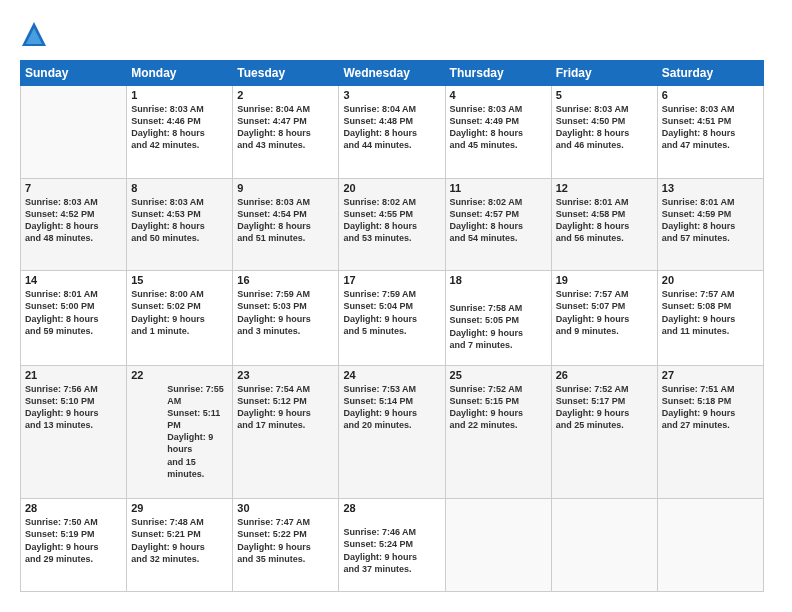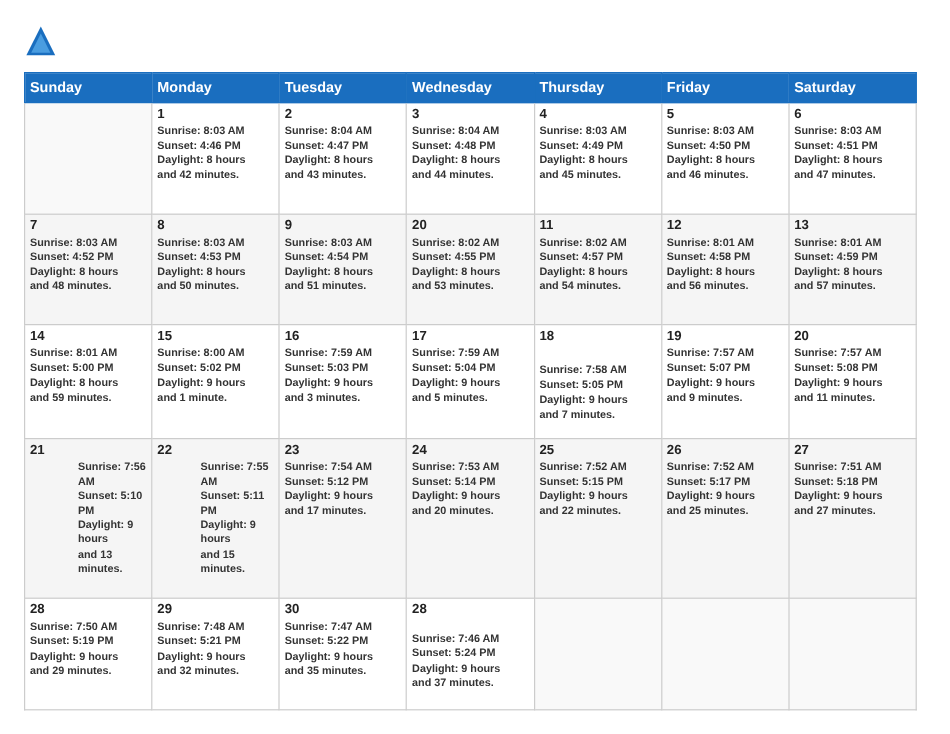--- a/index.html
+++ b/index.html
@@ -280,21 +280,21 @@
             <span class="day-number">20</span>
             <div class="day-info" style="white-space: pre-line;">Sunrise: 7:57 AM
 Sunset: 5:08 PM
 Daylight: 9 hours
 and 11 minutes.</div>
           </td>
         </tr>
         <tr class="row-shade">
           <td>
             <span class="day-number">21</span>
-            <div class="day-info" style="white-space: pre-line; margin-left: 40px;">Sunrise: 7:56 AM
+            <div class="day-info" style="white-space: pre-line;">Sunrise: 7:56 AM
 Sunset: 5:10 PM
 Daylight: 9 hours
 and 13 minutes.</div>
           </td>
           <td>
             <span class="day-number">22</span>
             <div class="day-info" style="white-space: pre-line; margin-left: 36px;">Sunrise: 7:55 AM
 Sunset: 5:11 PM
 Daylight: 9 hours
 and 15 minutes.</div>

